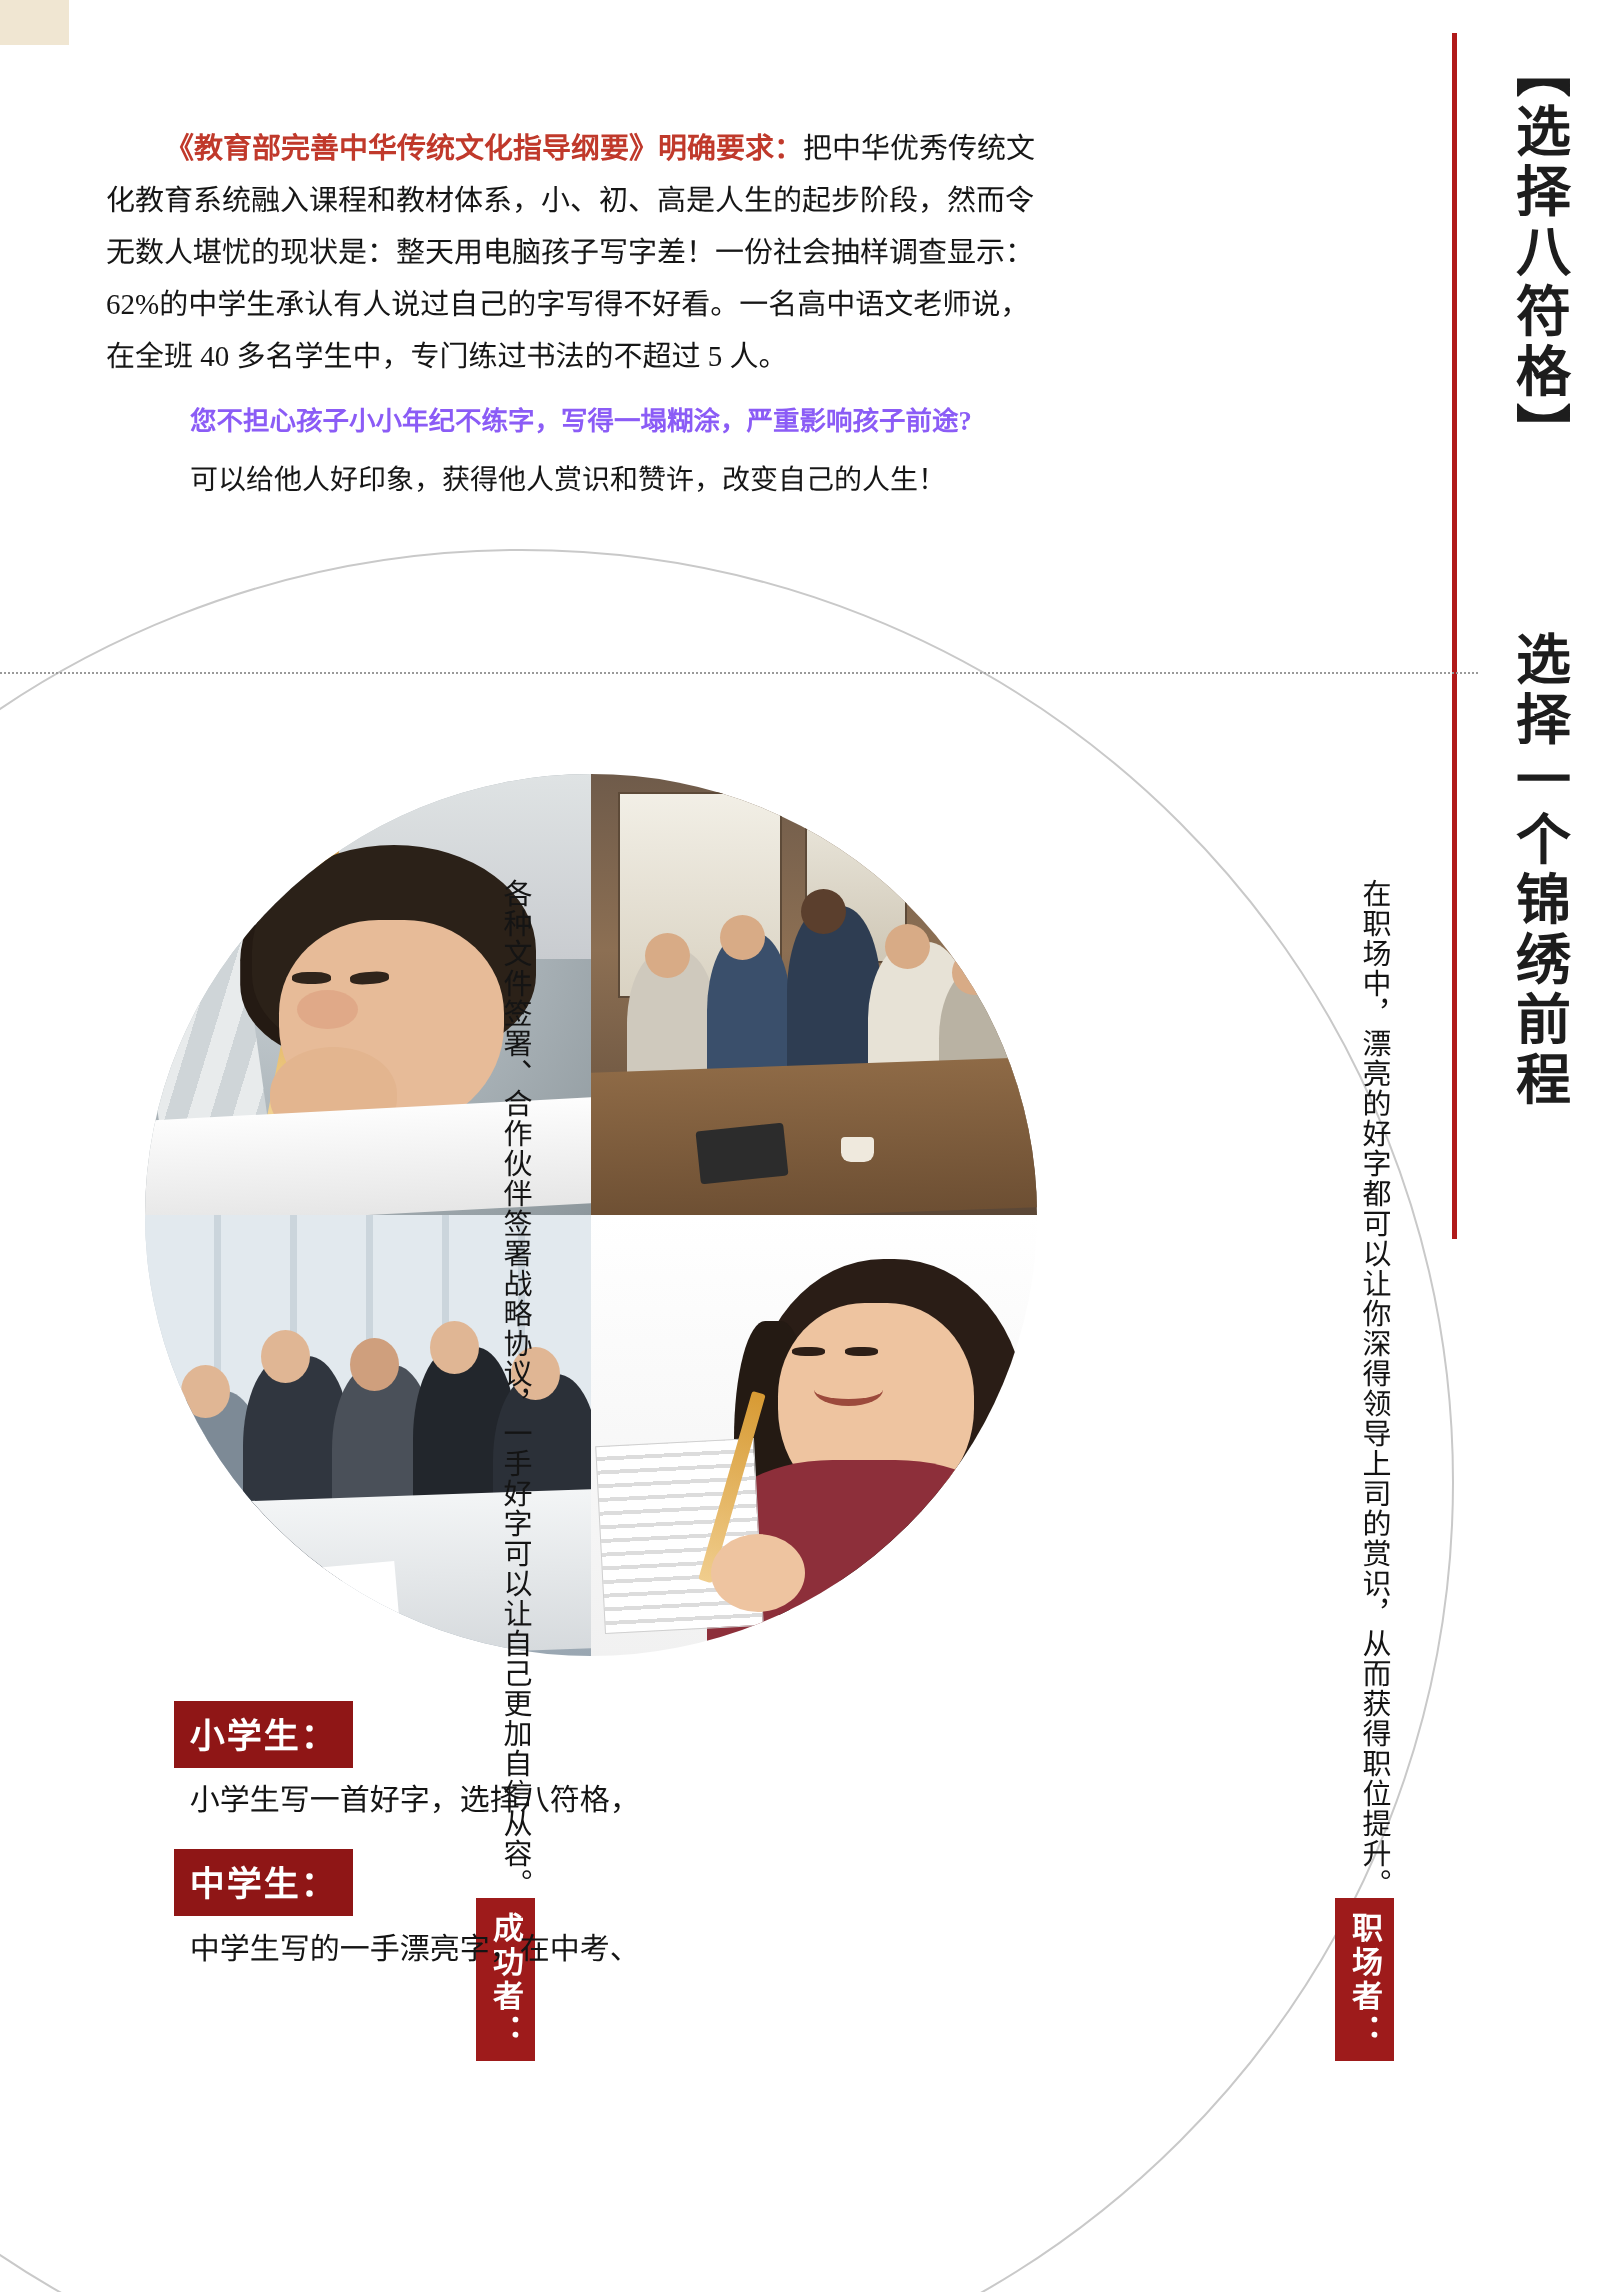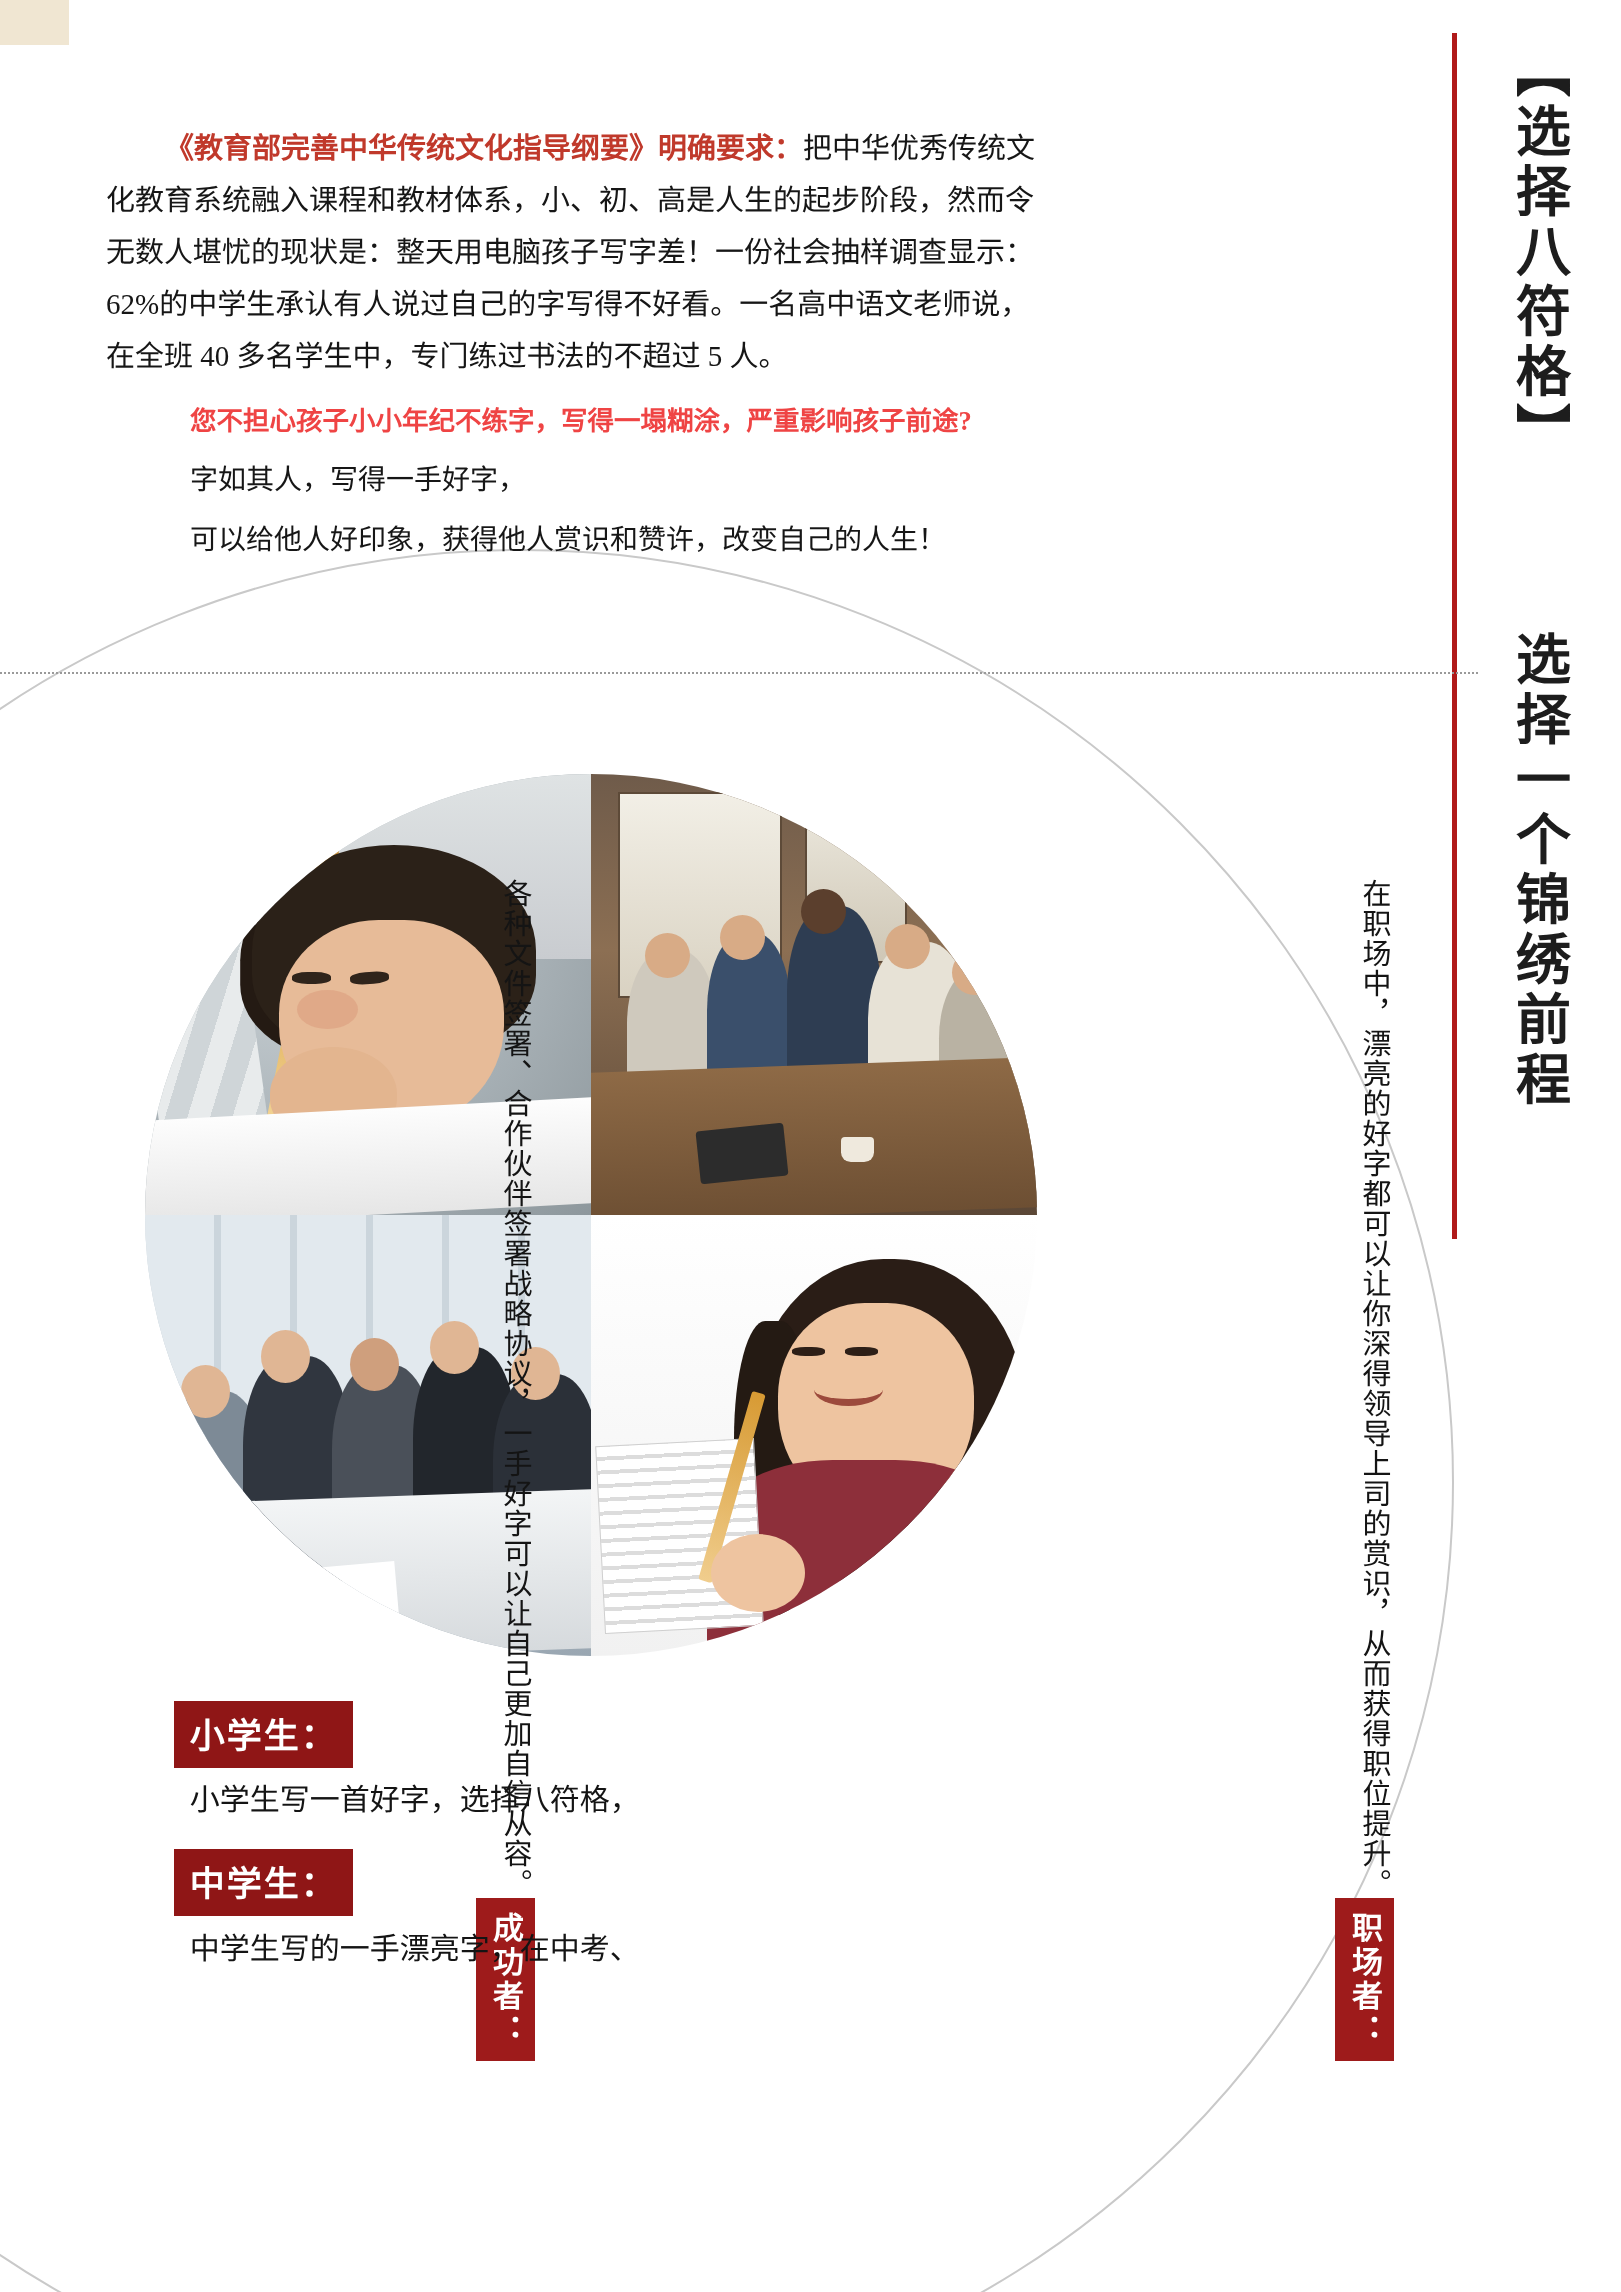--- a/index.html
+++ b/index.html
@@ -94,21 +94,21 @@
     text-align: justify;
   }
   .top-text p {
     margin: 0 0 2px 0;
   }
   .lead-red {
     color: #c0392b;
     font-weight: bold;
   }
   .ask-red {
-    color: #ef4444;
+    color: #8b5cf6;
     font-weight: bold;
     font-size: 26.5px;
     margin-top: 17.6px !important;
     text-indent: 84px;
   }
   .closing {
     font-size: 28px;
     text-indent: 84px;
     margin-top: 11.8px !important;
   }
@@ -404,21 +404,20 @@
 
   <div class="top-text">
     <p style="text-indent:59px;margin-top:18px;">
       <span class="lead-red">《教育部完善中华传统文化指导纲要》明确要求：</span><span>把中华优秀传统文</span>
     </p>
     <p>化教育系统融入课程和教材体系，小、初、高是人生的起步阶段，然而令</p>
     <p>无数人堪忧的现状是：整天用电脑孩子写字差！一份社会抽样调查显示：</p>
     <p>62%的中学生承认有人说过自己的字写得不好看。一名高中语文老师说，</p>
     <p>在全班 40 多名学生中，专门练过书法的不超过 5 人。</p>
     <p class="ask-red">您不担心孩子小小年纪不练字，写得一塌糊涂，严重影响孩子前途?</p>
-    <p class="closing">字如其人，写得一手好字，</p>
     <p class="closing">可以给他人好印象，获得他人赏识和赞许，改变自己的人生！</p>
   </div>
 
   <div class="dotted-divider"></div>
 
   <div class="collage">
 
     <div class="quad q-tl">
       <div class="ph-boy">
         <div class="wall"></div>

